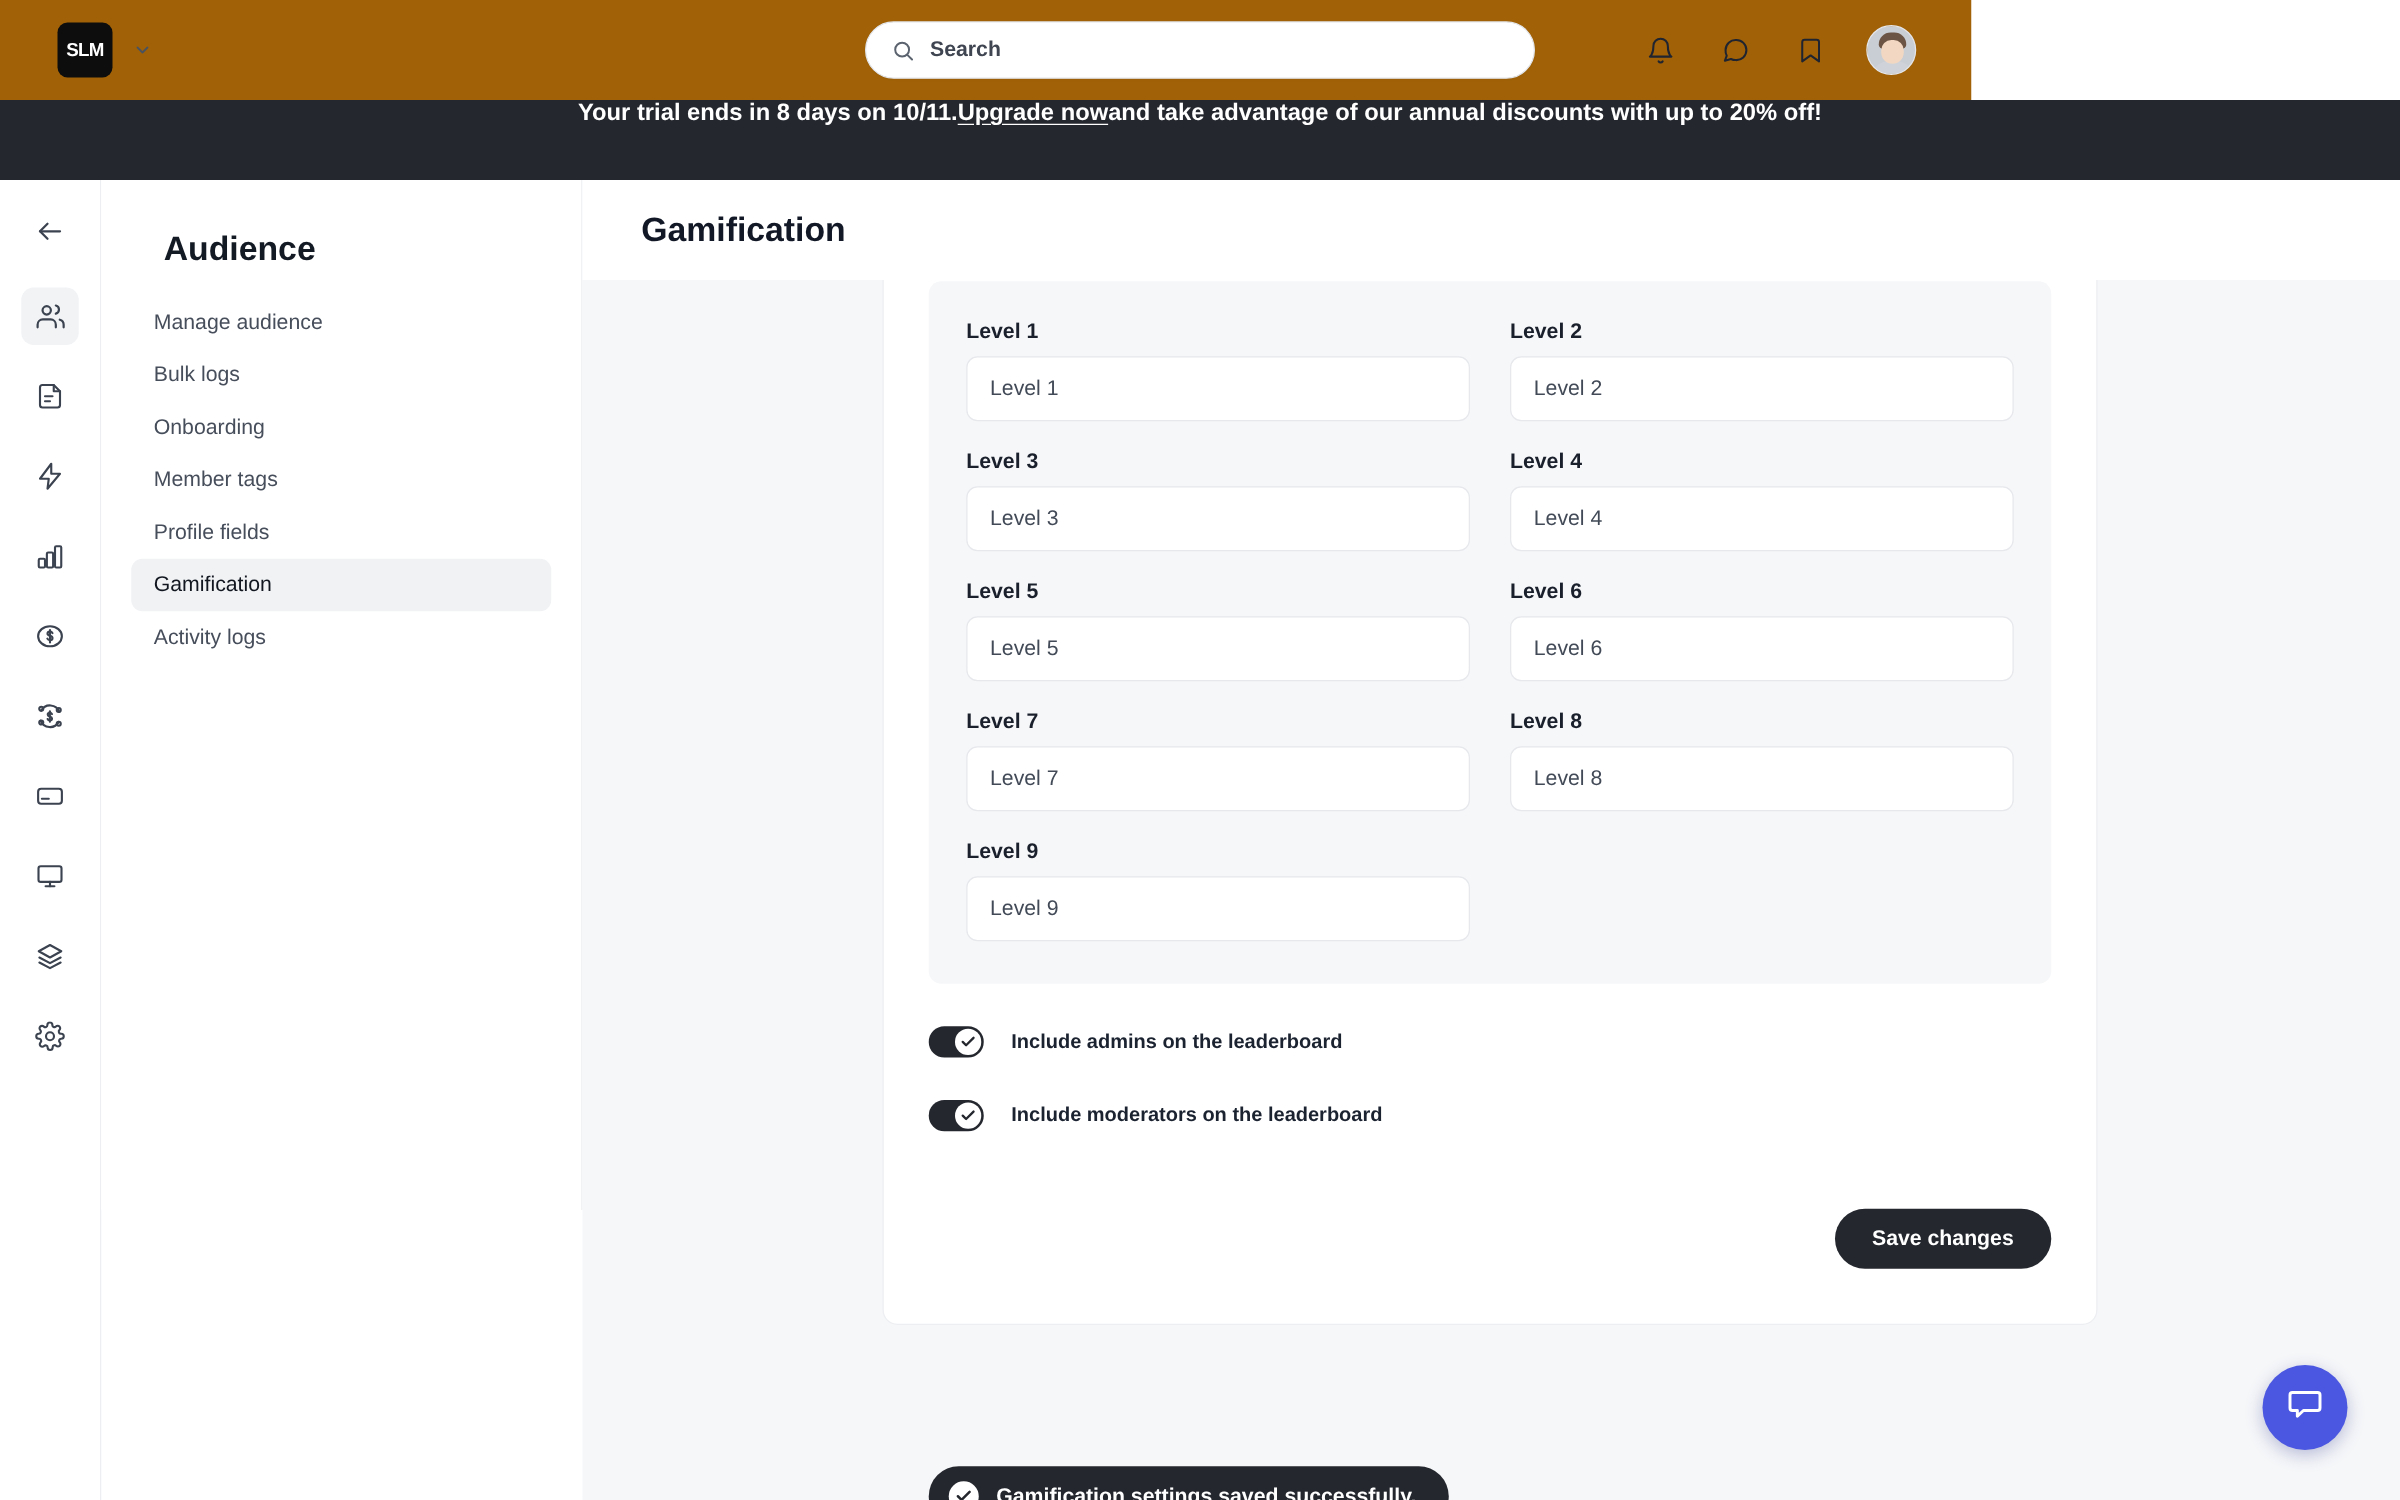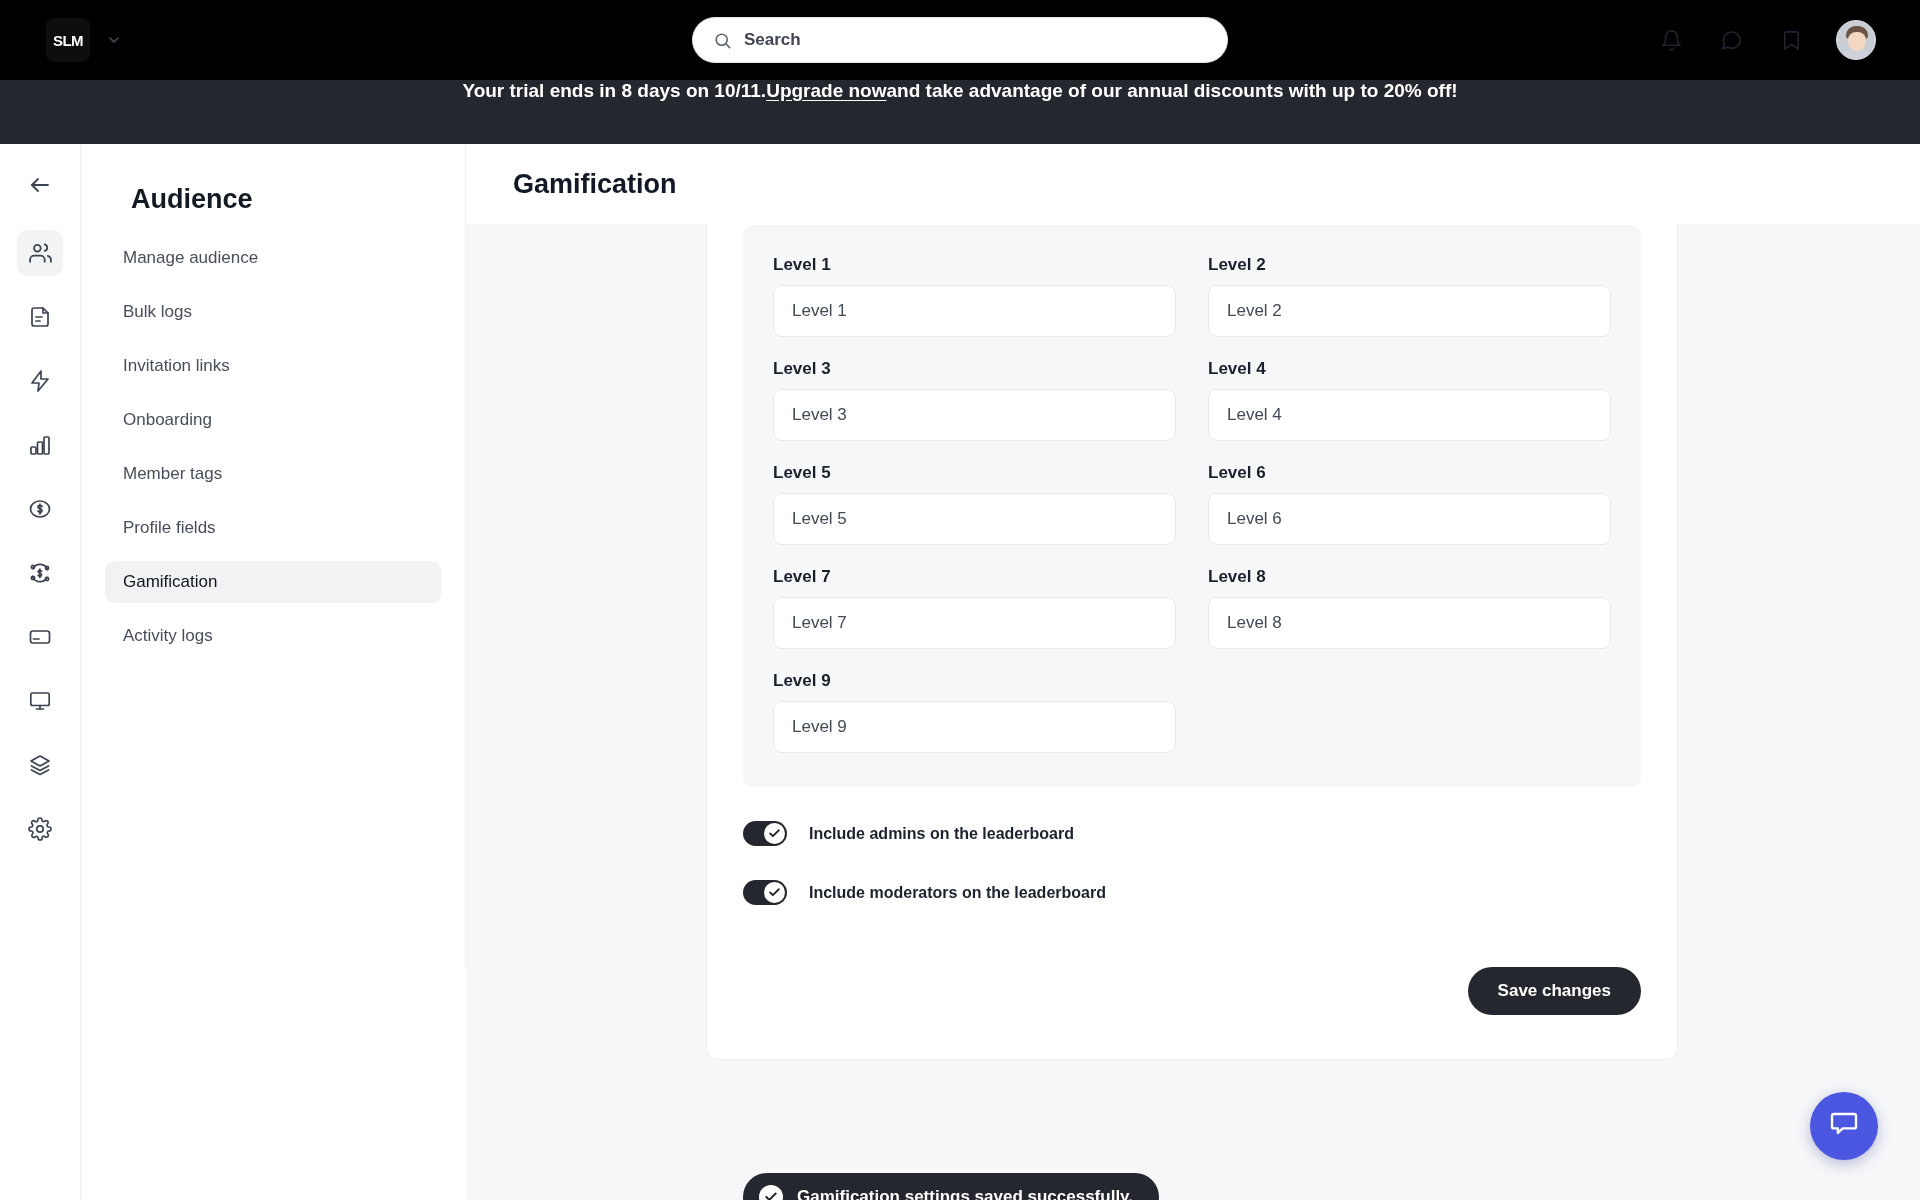--- a/index.html
+++ b/index.html
@@ -6,22 +6,22 @@
   html, body {
     width: 1920px; height: 1200px;
     font-family: "Liberation Sans", sans-serif;
     background: #ffffff;
     overflow: hidden;
   }
   body { position: relative; }
 
   
   .topbar {
-    position: absolute; top: 0; left: 0; width: 1920px; height: 80px;
-    background: #000000; display: flex; align-items: center;
+    position: absolute; top: 0; left: 0; width: 1577px; height: 80px;
+    background: #a16207; display: flex; align-items: center;
   }
   .brand { display: flex; align-items: center; margin-left: 46px; }
   .logo-square {
     width: 44px; height: 44px; border-radius: 8px; background: #0d0d0d;
     display: flex; align-items: center; justify-content: center;
     color: #ffffff; font-size: 15px; font-weight: 700; letter-spacing: -0.5px;
   }
   .brand-caret { margin-left: 16px; color: #4a5260; display: flex; }
 
   .search-wrap {
@@ -77,21 +77,21 @@
   }
   .rail-item.active { background: #f1f3f5; }
   .rail-item.back { margin-bottom: 22px; }
 
   
   .subnav {
     position: absolute; top: 144px; left: 81px; width: 385px; height: 824px;
     background: #ffffff; border-right: 1px solid #eceef1; padding: 22px 24px 0 24px;
   }
   .subnav h2 { font-size: 27px; color: #141a24; font-weight: 700; margin: 18px 0 22px 26px; }
-  .subnav-list { display: flex; flex-direction: column; gap: 12px; }
+  .subnav-list { display: flex; flex-direction: column; }
   .subnav-item {
     height: 42px; display: flex; align-items: center; padding: 0 18px;
     border-radius: 9px; font-size: 17px; color: #474e5b; cursor: pointer;
     margin-bottom: 0px;
   }
   .subnav-item.active { background: #f0f2f4; color: #11161f; font-weight: 400; }
 
   
   .content {
     position: absolute; top: 144px; left: 466px; width: 1454px; height: 1056px;
@@ -309,23 +309,20 @@
 <div class="subnav">
   <h2>Audience</h2>
   <div class="subnav-list">
     <div class="subnav-item">
         <span>Manage audience</span>
       </div>
     <div class="subnav-item">
         <span>Bulk logs</span>
       </div>
     <div class="subnav-item">
-        <span>Invitation links</span>
-      </div>
-    <div class="subnav-item">
         <span>Onboarding</span>
       </div>
     <div class="subnav-item">
         <span>Member tags</span>
       </div>
     <div class="subnav-item">
         <span>Profile fields</span>
       </div>
     <div class="subnav-item active">
         <span>Gamification</span>

